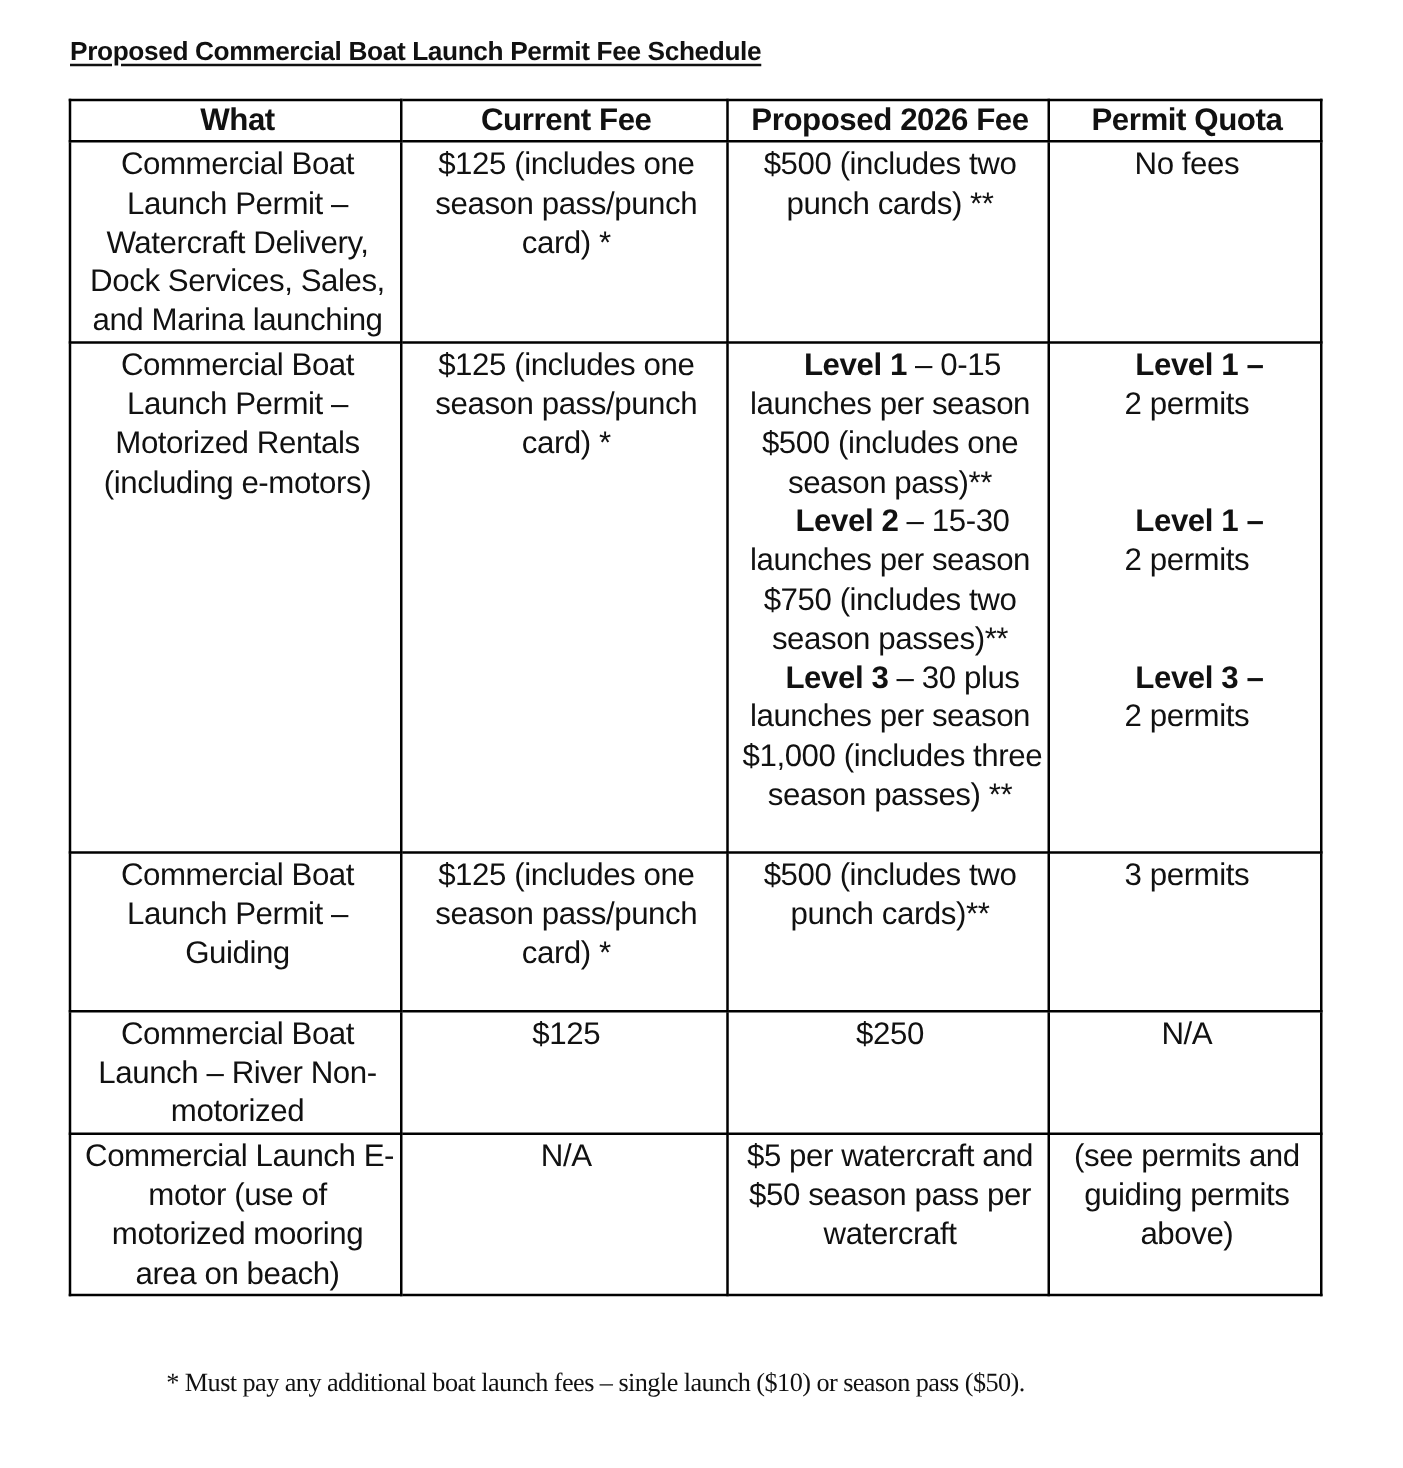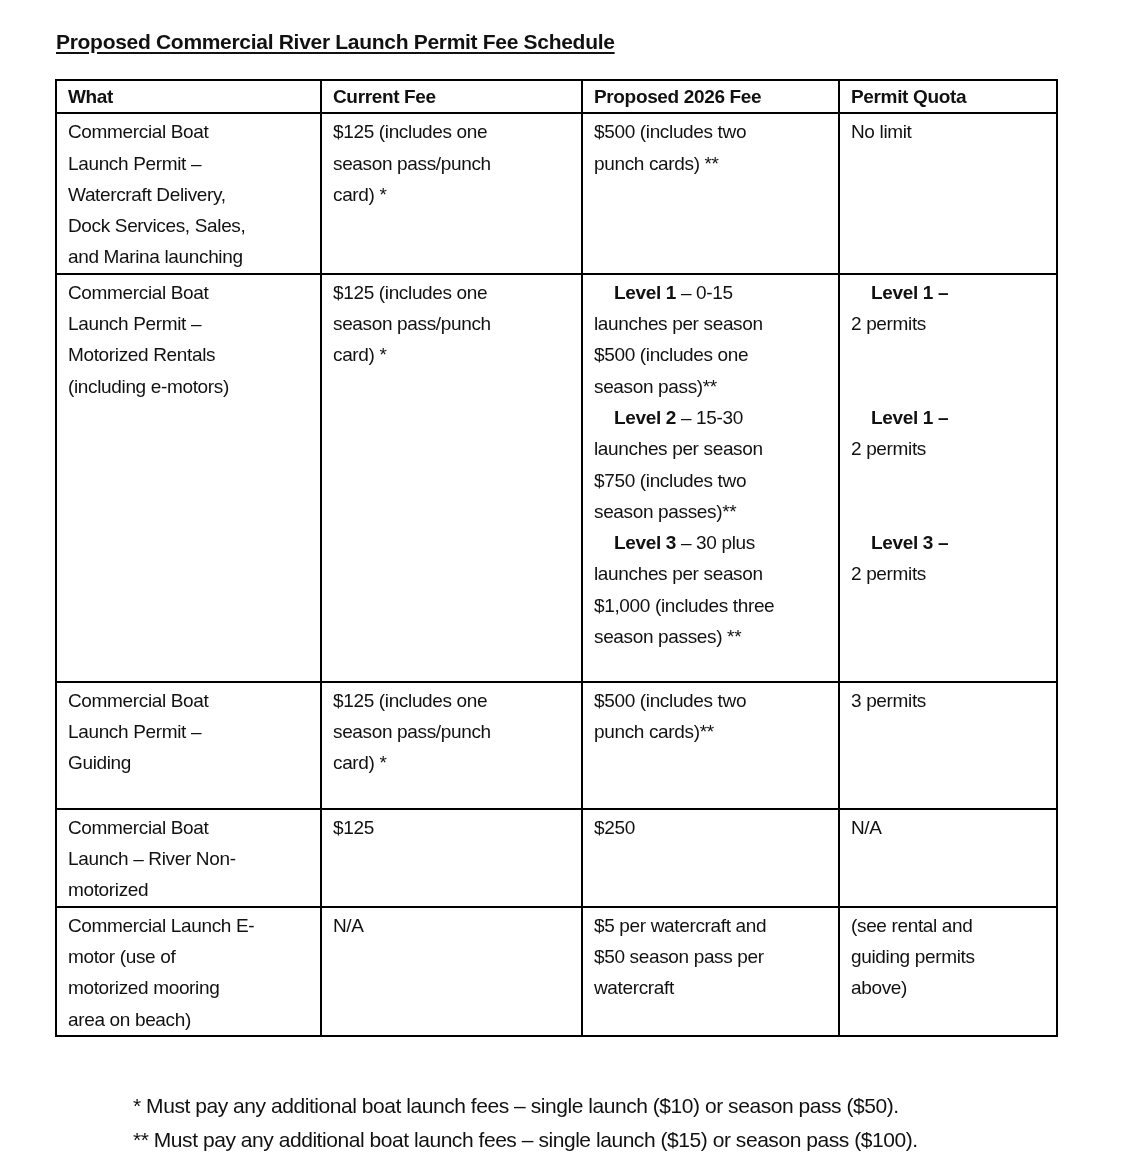--- a/index.html
+++ b/index.html
@@ -6,41 +6,41 @@
     body { width: 1122px; height: 1174px; position: relative; overflow: hidden;
       font-family: "Liberation Sans", "DejaVu Sans", sans-serif; color: #111; }
     .title { position: absolute; left: 56px; top: 30px; font-size: 21px; font-weight: bold;
       text-decoration: underline; text-underline-offset: 3px; letter-spacing: -0.3px; white-space: nowrap; }
     table.fees { position: absolute; left: 55px; top: 79px; border-collapse: collapse;
       table-layout: fixed; width: 1001px; }
     table.fees col.c1 { width: 265px; }
     table.fees col.c2 { width: 261px; }
     table.fees col.c3 { width: 257px; }
     table.fees col.c4 { width: 218px; }
-    table.fees th, table.fees td { border: 2px solid #000; vertical-align: top; text-align: left;
-      padding: 2px 8px 0 11px; font-size: 19px; line-height: 31.3px; letter-spacing: -0.35px;
+    table.fees th, table.fees td { border: 2px solid #000; vertical-align: top; text-align: center;
+      padding: 2px 8px 0 11px; font-size: 25px; line-height: 31.3px; letter-spacing: -0.35px;
       word-spacing: 0px; }
     table.fees th { font-weight: bold; height: 28px; padding-top: 0; }
     .line { display: block; white-space: nowrap; }
     .lvl { font-weight: bold; margin-left: 20px; }
     .gap { display: block; height: 31.3px; }
     .footnotes { position: absolute; left: 133px; top: 1089px; font-size: 21px;
       line-height: 34px; letter-spacing: -0.45px; white-space: nowrap; }
-    .footnotes div { white-space: nowrap; }
+    .footnotes div { white-space: nowrap; font-family: Liberation Serif, serif; }
     .r1 td { height: 155px; }
     .r2 td { height: 404px; }
     .r3 td { height: 123px; }
     .r4 td { height: 91px; }
     .r5 td { height: 124px; }
     .r6 td { height: 60px; }
   </style>
 </head>
 <body>
 
-<div class="title">Proposed Commercial River Launch Permit Fee Schedule</div>
+<div class="title">Proposed Commercial Boat Launch Permit Fee Schedule</div>
 
 <table class="fees">
   <colgroup>
       <col class="c1">
       <col class="c2">
       <col class="c3">
       <col class="c4">
     </colgroup>
   <thead>
     <tr>
@@ -63,21 +63,21 @@
       <td>
         <span class="line">$125 (includes one</span>
         <span class="line">season pass/punch</span>
         <span class="line">card) *</span>
       </td>
       <td>
         <span class="line">$500 (includes two</span>
         <span class="line">punch cards) **</span>
       </td>
       <td>
-        <span class="line">No limit</span>
+        <span class="line">No fees</span>
       </td>
     </tr>
 
     <tr class="r2">
       <td>
         <span class="line">Commercial Boat</span>
         <span class="line">Launch Permit –</span>
         <span class="line">Motorized Rentals</span>
         <span class="line">(including e-motors)</span>
       </td>
@@ -160,25 +160,24 @@
       </td>
       <td>
         <span class="line">N/A</span>
       </td>
       <td>
         <span class="line">$5 per watercraft and</span>
         <span class="line">$50 season pass per</span>
         <span class="line">watercraft</span>
       </td>
       <td>
-        <span class="line">(see rental and</span>
+        <span class="line">(see permits and</span>
         <span class="line">guiding permits</span>
         <span class="line">above)</span>
       </td>
     </tr>
 
   </tbody>
 </table>
 
 <div class="footnotes">
   <div>* Must pay any additional boat launch fees – single launch ($10) or season pass ($50).</div>
-  <div>** Must pay any additional boat launch fees – single launch ($15) or season pass ($100).</div>
 </div>
 
 </body></html>

